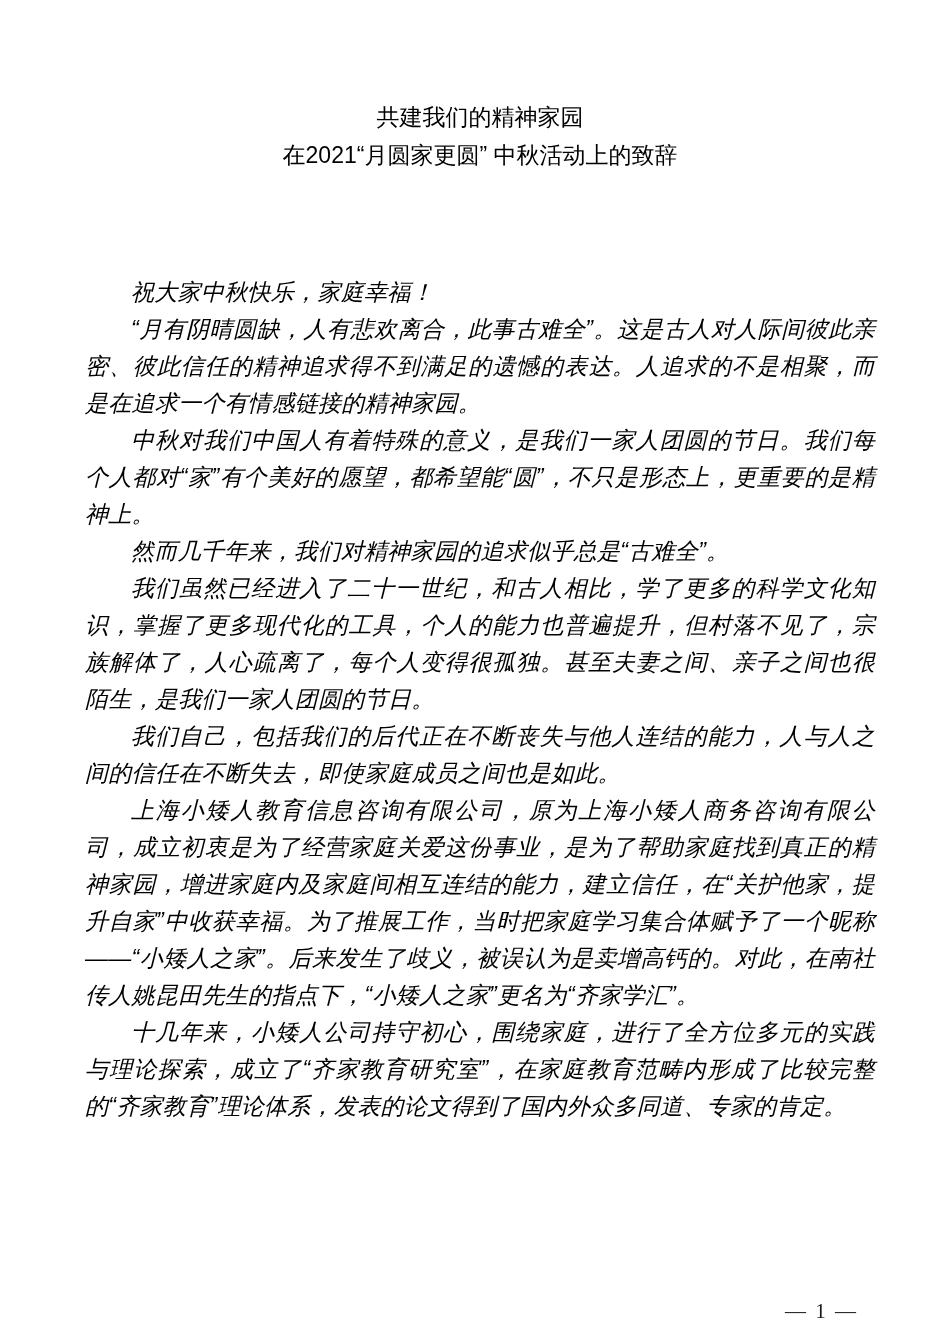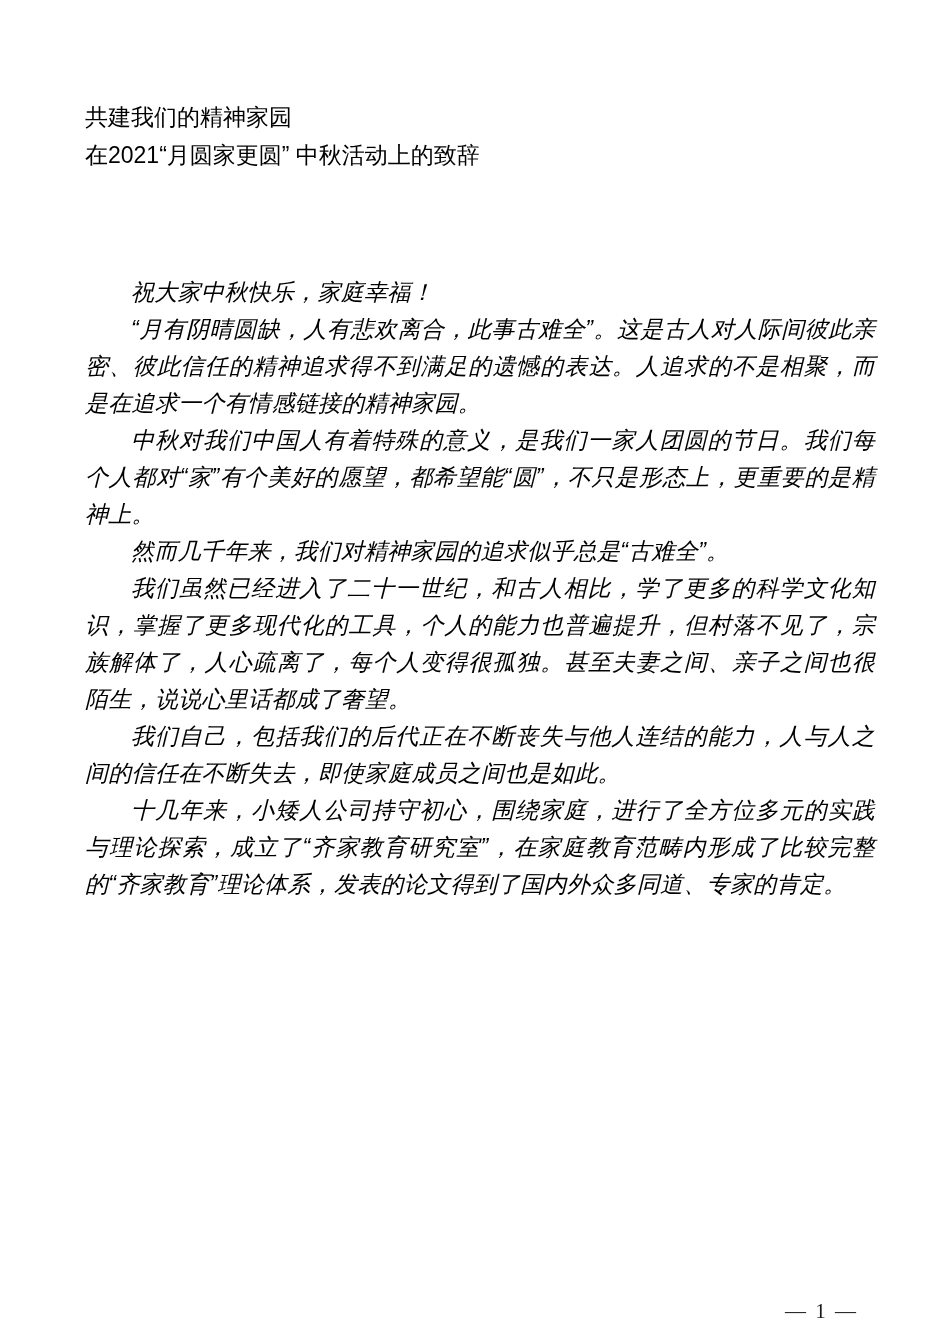--- a/index.html
+++ b/index.html
@@ -26,20 +26,21 @@
     font-size: 24px;
     line-height: 28px;
     color: #ea2418;
     letter-spacing: 0.5px;
   }
   .title-block {
     position: absolute;
     top: 98px;
     left: 85px;
     width: 790px;
+    text-align: center;
     font-size: 23px;
     line-height: 38px;
   }
   .title-block div {
     white-space: nowrap;
   }
   .body-block {
     position: absolute;
     top: 274px;
     left: 85px;
@@ -82,24 +83,25 @@
   <div class="body-block">
 
       <p class="para">祝大家中秋快乐，家庭幸福！</p>
 
       <p class="para">“月有阴晴圆缺，人有悲欢离合，此事古难全”。这是古人对人际间彼此亲密、彼此信任的精神追求得不到满足的遗憾的表达。人追求的不是相聚，而是在追求一个有情感链接的精神家园。</p>
 
       <p class="para">中秋对我们中国人有着特殊的意义，是我们一家人团圆的节日。我们每个人都对“家”有个美好的愿望，都希望能“圆”，不只是形态上，更重要的是精神上。</p>
 
       <p class="para">然而几千年来，我们对精神家园的追求似乎总是“古难全”。</p>
 
-      <p class="para">我们虽然已经进入了二十一世纪，和古人相比，学了更多的科学文化知识，掌握了更多现代化的工具，个人的能力也普遍提升，但村落不见了，宗族解体了，人心疏离了，每个人变得很孤独。甚至夫妻之间、亲子之间也很陌生，说说心里话都成了奢望。</p>
+      <p class="para">我们虽然已经进入了二十一世纪，和古人相比，学了更多的科学文化知识，掌握了更多现代化的工具，个人的能力也普遍提升，但村落不见了，宗族解体了，人心疏离了，每个人变得很孤独。甚至夫妻之间、亲子之间也很陌生，是我们一家人团圆的节日。</p>
 
       <p class="para">我们自己，包括我们的后代正在不断丧失与他人连结的能力，人与人之间的信任在不断失去，即使家庭成员之间也是如此。</p>
 
 
+      <p class="para">上海小矮人教育信息咨询有限公司，原为上海小矮人商务咨询有限公司，成立初衷是为了经营家庭关爱这份事业，是为了帮助家庭找到真正的精神家园，增进家庭内及家庭间相互连结的能力，建立信任，在“关护他家，提升自家”中收获幸福。为了推展工作，当时把家庭学习集合体赋予了一个昵称——“小矮人之家”。后来发生了歧义，被误认为是卖增高钙的。对此，在南社传人姚昆田先生的指点下，“小矮人之家”更名为“齐家学汇”。</p>
 
       <p class="para">十几年来，小矮人公司持守初心，围绕家庭，进行了全方位多元的实践与理论探索，成立了“齐家教育研究室”，在家庭教育范畴内形成了比较完整的“齐家教育”理论体系，发表的论文得到了国内外众多同道、专家的肯定。</p>
     </div>
 
   <div class="page-number">— 1 —</div>
 
 </div>
 
 </body></html>

